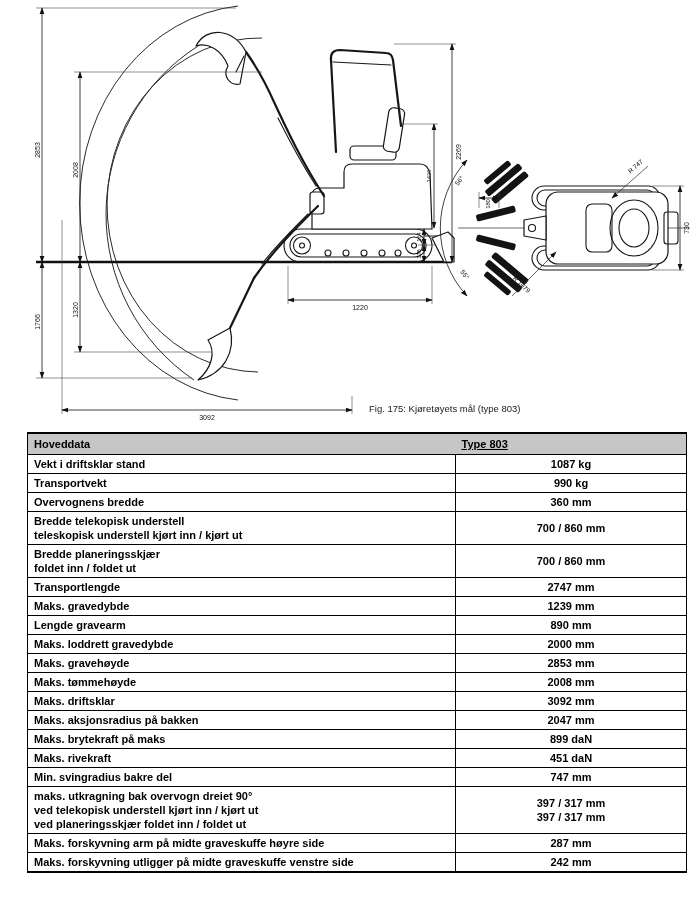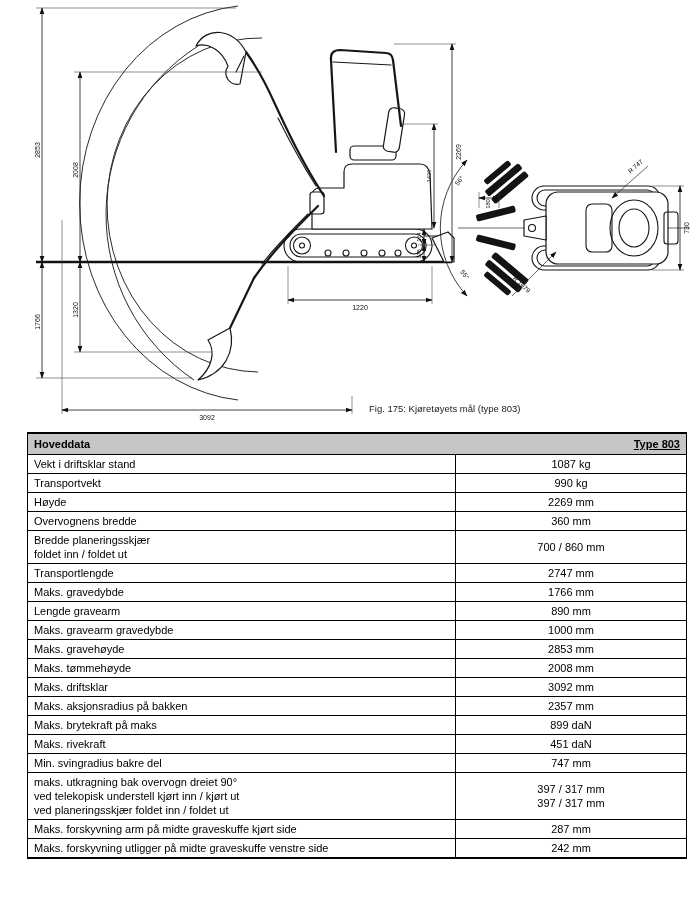--- a/index.html
+++ b/index.html
@@ -4,24 +4,24 @@
 <style>
   html,body{margin:0;padding:0;background:#fff;}
   body{font-family:"Liberation Sans", sans-serif; color:#000;}
   .page{position:relative;width:700px;height:903px;background:#fff;overflow:hidden;}
   .figure-area{position:absolute;left:0;top:0;width:700px;height:432px;}
   .figure-area svg{display:block;}
   .caption{position:absolute;left:357px;top:403px;font-size:9.5px;color:#1a1a1a;white-space:nowrap;margin-left:12px;}
 
   .spec{position:absolute;left:27px;top:432px;width:659px;border-collapse:collapse;table-layout:fixed;
         font-size:11px;line-height:14px;border:1px solid #000;border-top:2px solid #000;border-bottom:2px solid #000;padding-left:6px;}
-  .spec th,.spec td{border:1px solid #000;padding:2px 6px;vertical-align:middle;white-space:pre-line;}
+  .spec th,.spec td{border:1px solid #000;padding:2px 6px;vertical-align:middle;white-space:pre-line;font-weight:bold;}
   .spec thead th{background:#c6c6c6;font-weight:bold;border-left:none;border-right:none;padding:3px 6px;}
   .spec th.c1{text-align:left;}
-  .spec th.c2{text-align:right;text-decoration:underline;}
+  .spec th.c2{text-align:left;text-decoration:underline;}
   .spec td.c1{text-align:left;}
   .spec td.c2{text-align:center;}
 
   
   .ln{fill:none;stroke:#161616;stroke-width:1.1;stroke-linejoin:round;stroke-linecap:round;}
   .ln2{fill:none;stroke:#161616;stroke-width:2.2;stroke-linejoin:round;stroke-linecap:round;}
   .thin{fill:none;stroke:#2a2a2a;stroke-width:0.7;}
   .env{fill:none;stroke:#2a2a2a;stroke-width:1.0;}
   .wht{fill:#fff;stroke:#161616;stroke-width:1.2;stroke-linejoin:round;}
   .blk{fill:#131313;stroke:none;}
@@ -209,63 +209,64 @@
     <tbody id="spec-body">
         <tr>
           <td class="c1">Vekt i driftsklar stand</td>
           <td class="c2">1087 kg</td>
         </tr>
         <tr>
           <td class="c1">Transportvekt</td>
           <td class="c2">990 kg</td>
         </tr>
         <tr>
-          <td class="c1">Høyde</td>
-          <td class="c2">2269 mm</td>
-        </tr>
-        <tr>
           <td class="c1">Overvognens bredde</td>
           <td class="c2">360 mm</td>
+        </tr>
+        <tr>
+          <td class="c1">Bredde telekopisk understell
+teleskopisk understell kjørt inn / kjørt ut</td>
+          <td class="c2">700 / 860 mm</td>
         </tr>
         <tr>
           <td class="c1">Bredde planeringsskjær
 foldet inn / foldet ut</td>
           <td class="c2">700 / 860 mm</td>
         </tr>
         <tr>
           <td class="c1">Transportlengde</td>
           <td class="c2">2747 mm</td>
         </tr>
         <tr>
           <td class="c1">Maks. gravedybde</td>
-          <td class="c2">1766 mm</td>
+          <td class="c2">1239 mm</td>
         </tr>
         <tr>
           <td class="c1">Lengde gravearm</td>
           <td class="c2">890 mm</td>
         </tr>
         <tr>
-          <td class="c1">Maks. gravearm gravedybde</td>
-          <td class="c2">1000 mm</td>
+          <td class="c1">Maks. loddrett gravedybde</td>
+          <td class="c2">2000 mm</td>
         </tr>
         <tr>
           <td class="c1">Maks. gravehøyde</td>
           <td class="c2">2853 mm</td>
         </tr>
         <tr>
           <td class="c1">Maks. tømmehøyde</td>
           <td class="c2">2008 mm</td>
         </tr>
         <tr>
           <td class="c1">Maks. driftsklar</td>
           <td class="c2">3092 mm</td>
         </tr>
         <tr>
           <td class="c1">Maks. aksjonsradius på bakken</td>
-          <td class="c2">2357 mm</td>
+          <td class="c2">2047 mm</td>
         </tr>
         <tr>
           <td class="c1">Maks. brytekraft på maks</td>
           <td class="c2">899 daN</td>
         </tr>
         <tr>
           <td class="c1">Maks. rivekraft</td>
           <td class="c2">451 daN</td>
         </tr>
         <tr>
@@ -273,21 +274,21 @@
           <td class="c2">747 mm</td>
         </tr>
         <tr>
           <td class="c1">maks. utkragning bak overvogn dreiet 90°
 ved telekopisk understell kjørt inn / kjørt ut
 ved planeringsskjær foldet inn / foldet ut</td>
           <td class="c2">397 / 317 mm
 397 / 317 mm</td>
         </tr>
         <tr>
-          <td class="c1">Maks. forskyvning arm på midte graveskuffe kjørt side</td>
+          <td class="c1">Maks. forskyvning arm på midte graveskuffe høyre side</td>
           <td class="c2">287 mm</td>
         </tr>
         <tr>
           <td class="c1">Maks. forskyvning utligger på midte graveskuffe venstre side</td>
           <td class="c2">242 mm</td>
         </tr>
       </tbody>
   </table>
 
 </div>

